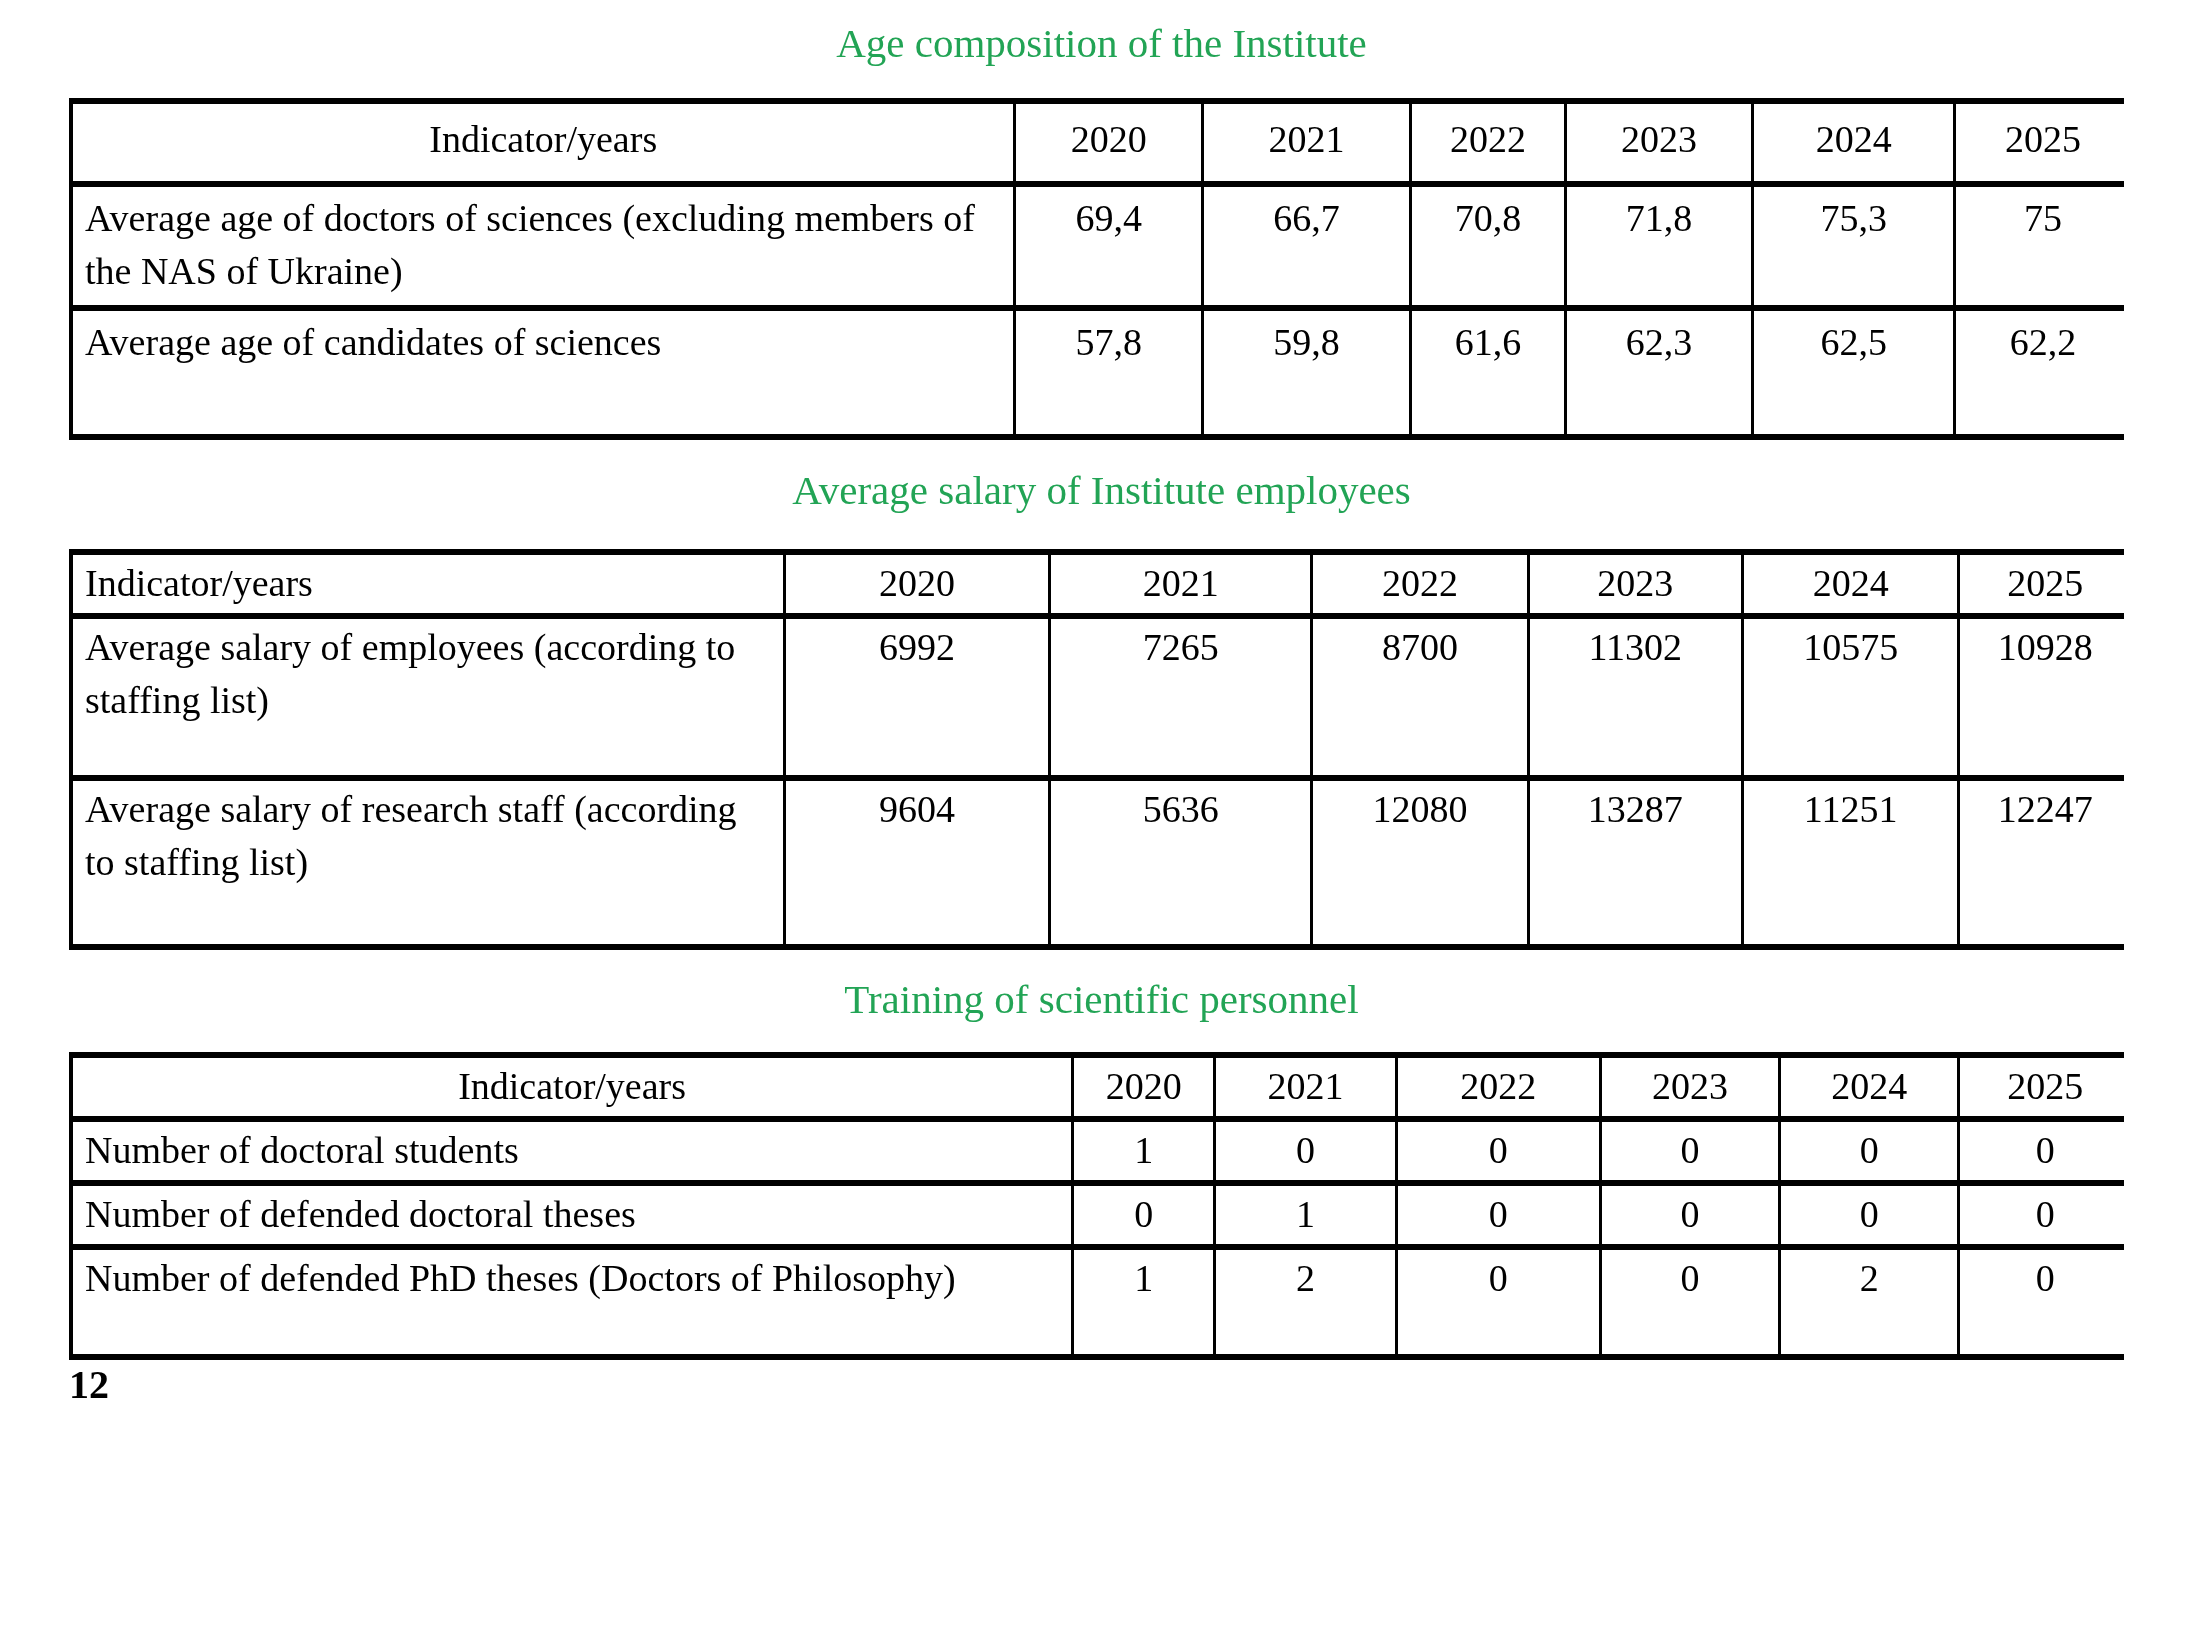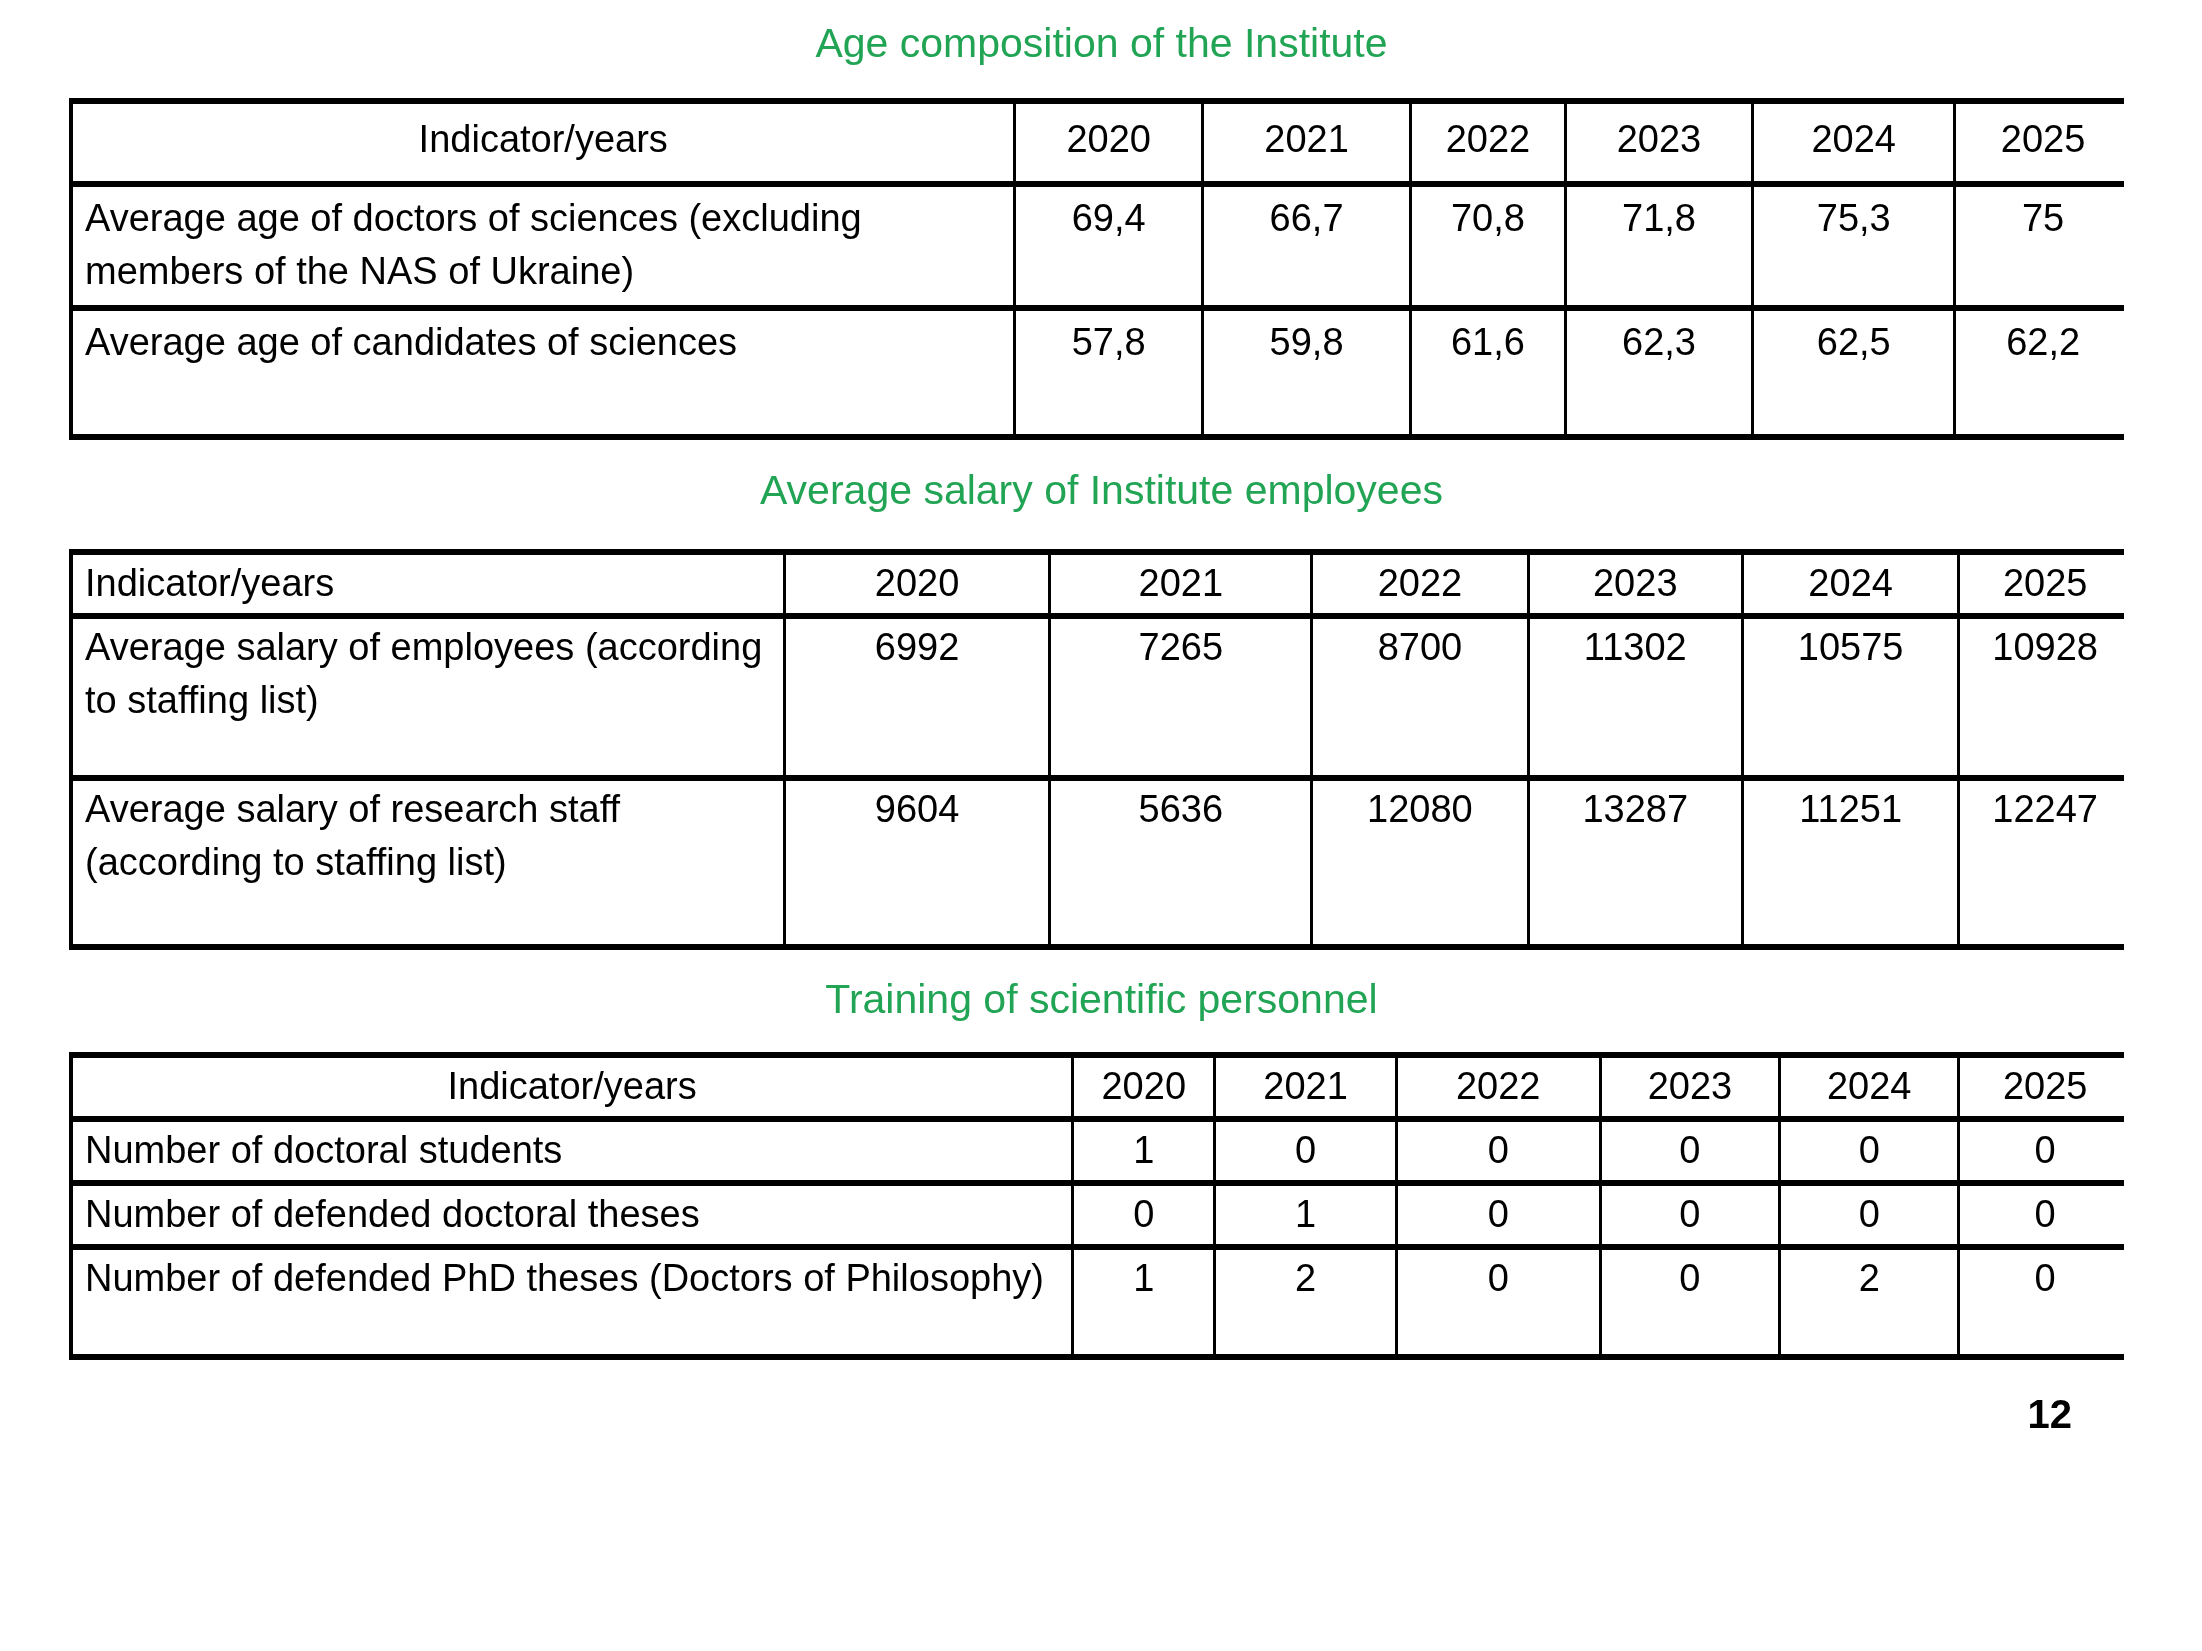--- a/index.html
+++ b/index.html
@@ -5,21 +5,21 @@
   html, body {
     margin: 0;
     padding: 0;
     background: #ffffff;
   }
   .page {
     position: relative;
     width: 2124px;
     height: 1652px;
     background: #ffffff;
-    font-family: Liberation Sans, sans-serif;
+    font-family: Liberation Serif, serif;
     color: #000000;
     overflow: hidden;
   }
   .content {
     margin: 0 69px;
     width: 2065px;
   }
   .section-title {
     font-size: 41px;
     line-height: 52px;
@@ -66,23 +66,22 @@
   .t2 tr.row-0 { height: 162px; }
   .t2 tr.row-1 { height: 169px; }
 
   
   .t3 th, .t3 td { padding-top: 1.7px; padding-bottom: 3.4px; }
   .t3 tr.hr { height: 52px; }
   .t3 tr.row-0, .t3 tr.row-1, .t3 tr.row-2 { height: 52px; }
   .t3 tr.row-3 { height: 110px; }
 
   .page-number {
-    margin-top: 29px;
     padding-right: 62px;
-    text-align: right;
+    text-align: left;
     font-size: 40px;
     line-height: 50px;
     font-weight: 700;
   }
 </style>
 </head>
 <body>
 
 <div class="page">
   <div class="content">

